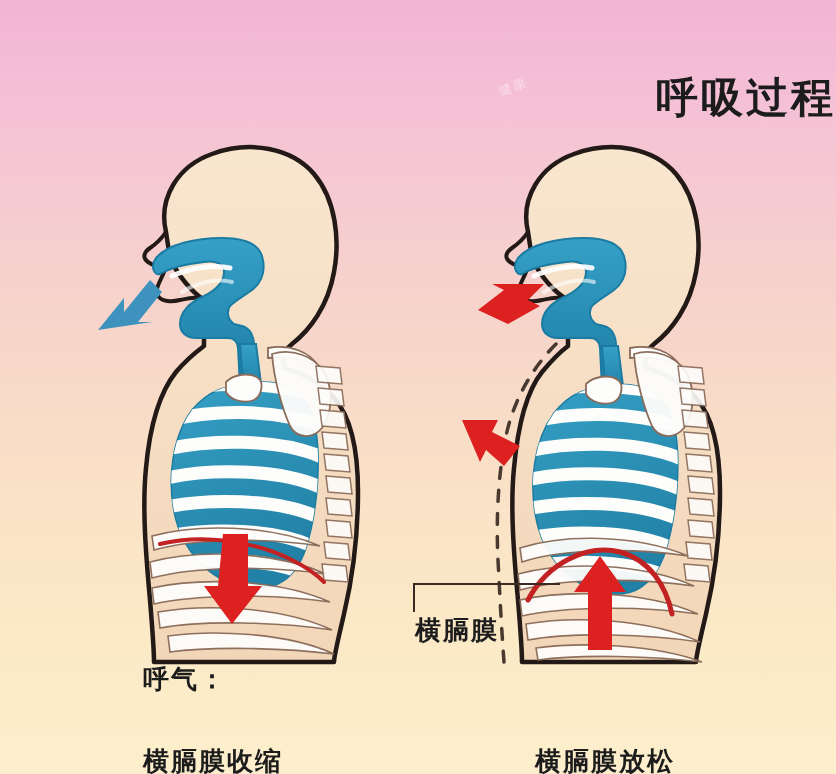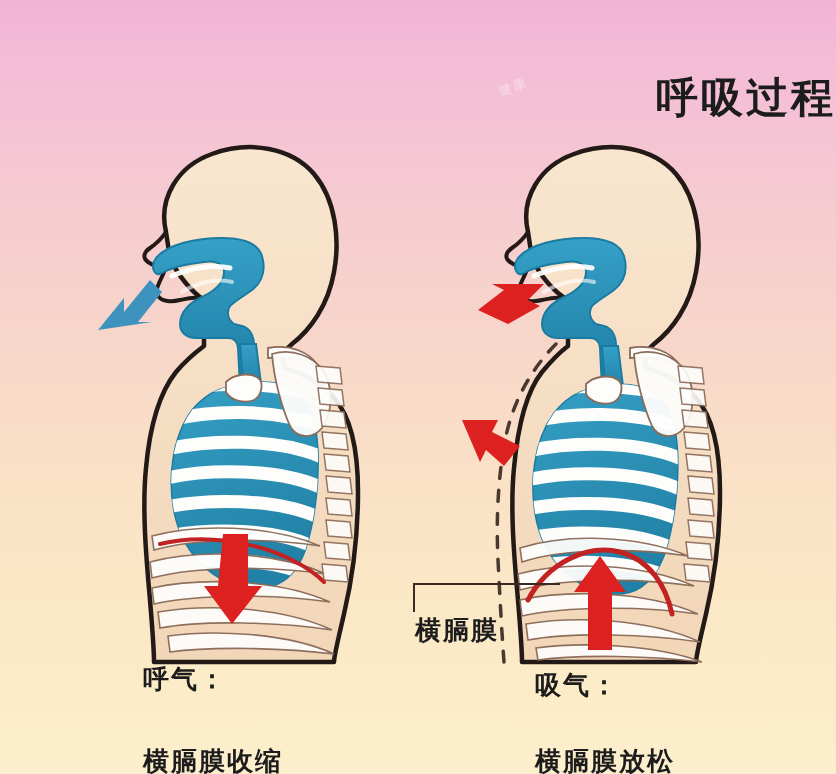--- a/index.html
+++ b/index.html
@@ -303,16 +303,15 @@
     </g>
 
     <path d="M414,612 L414,584 L560,584" fill="none" stroke="#3a2a22" stroke-width="2"></path>
   </svg>
 
   <div class="caption cap-mid">横膈膜</div>
 
   <div class="caption cap-l-1">呼气：</div>
   <div class="caption cap-l-2">横膈膜收缩</div>
 
-  <div class="caption cap-r-1">吸气：</div>
   <div class="caption cap-r-2">横膈膜放松</div>
 
 </div>
 
 </body></html>

